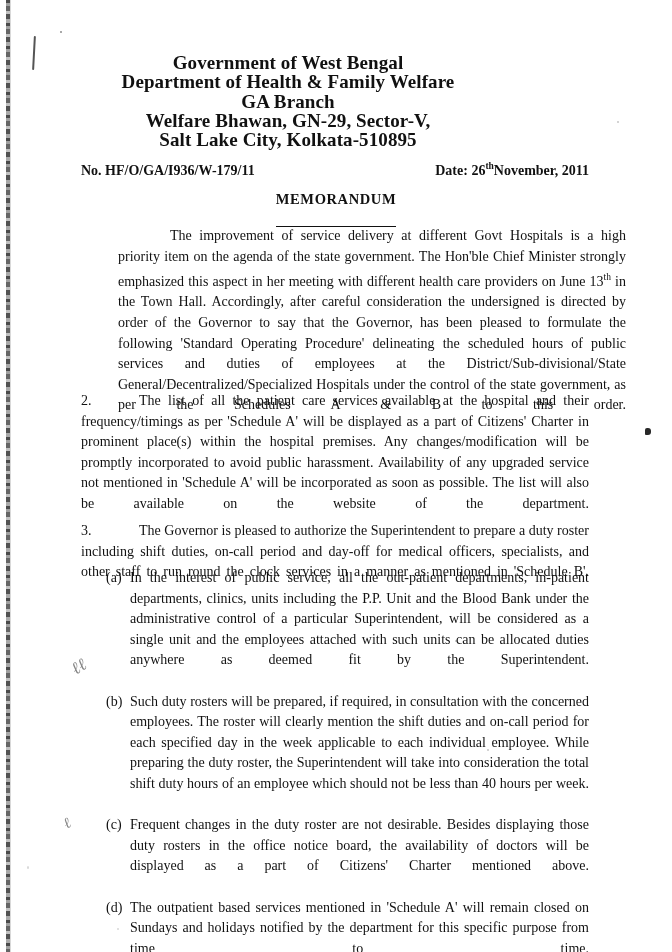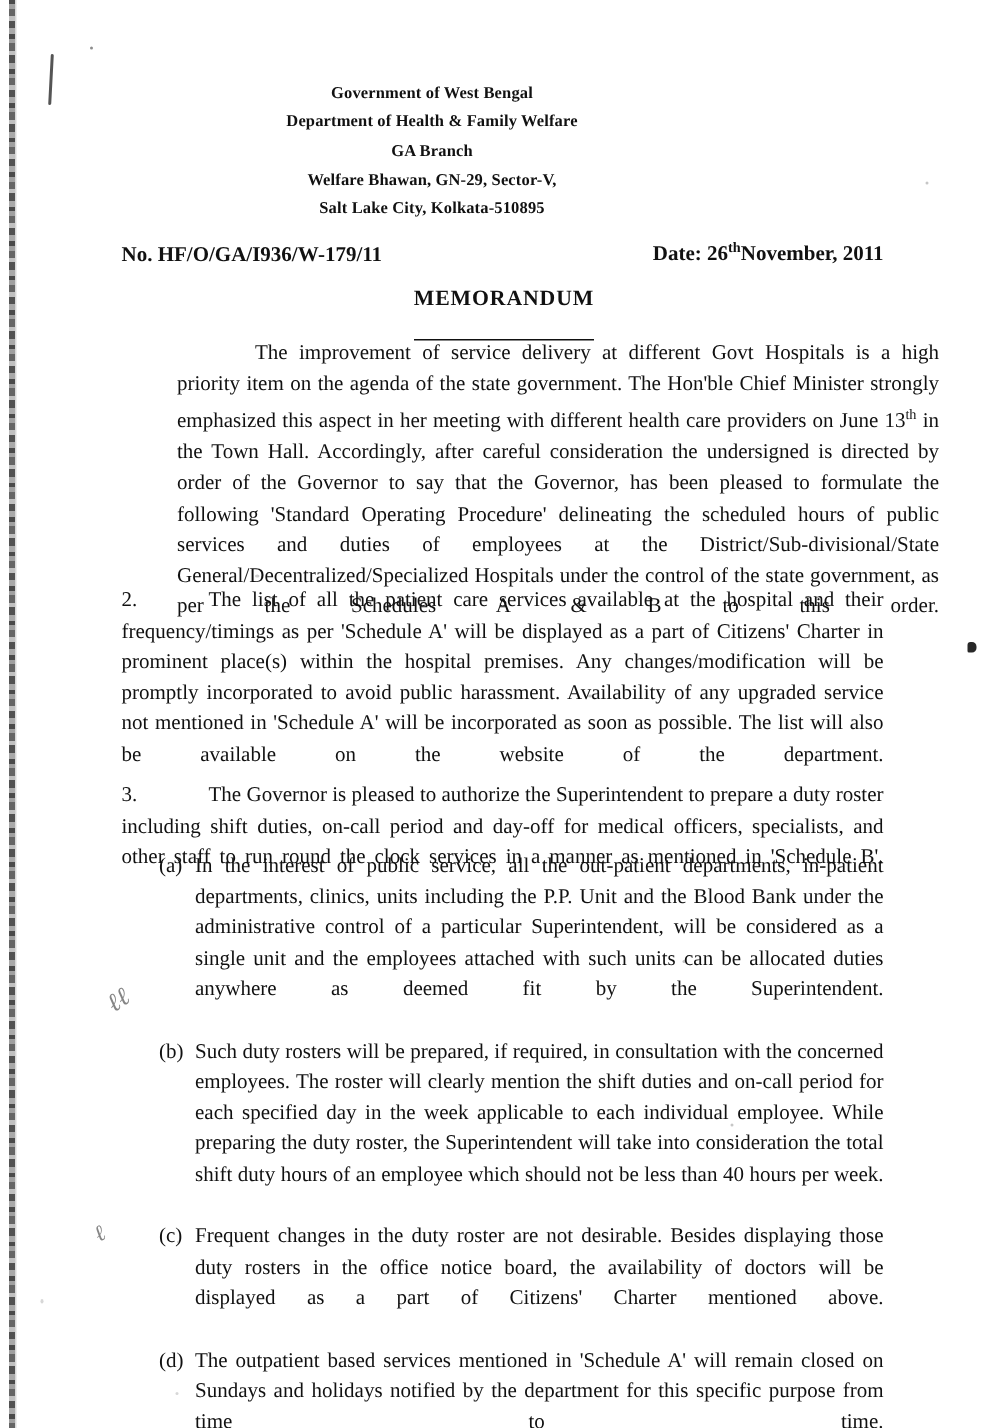--- a/index.html
+++ b/index.html
@@ -90,21 +90,21 @@
     height: 952px;
   }
 
   .letterhead {
     position: absolute;
     left: 0;
     top: 53px;
     width: 576px;
     text-align: center;
     font-weight: bold;
-    font-size: 11px;
+    font-size: 19px;
     line-height: 19.3px;
     letter-spacing: .1px;
   }
   .letterhead div { white-space: nowrap; }
 
   .refline {
     position: absolute;
     left: 81px;
     top: 161px;
     width: 508px;

